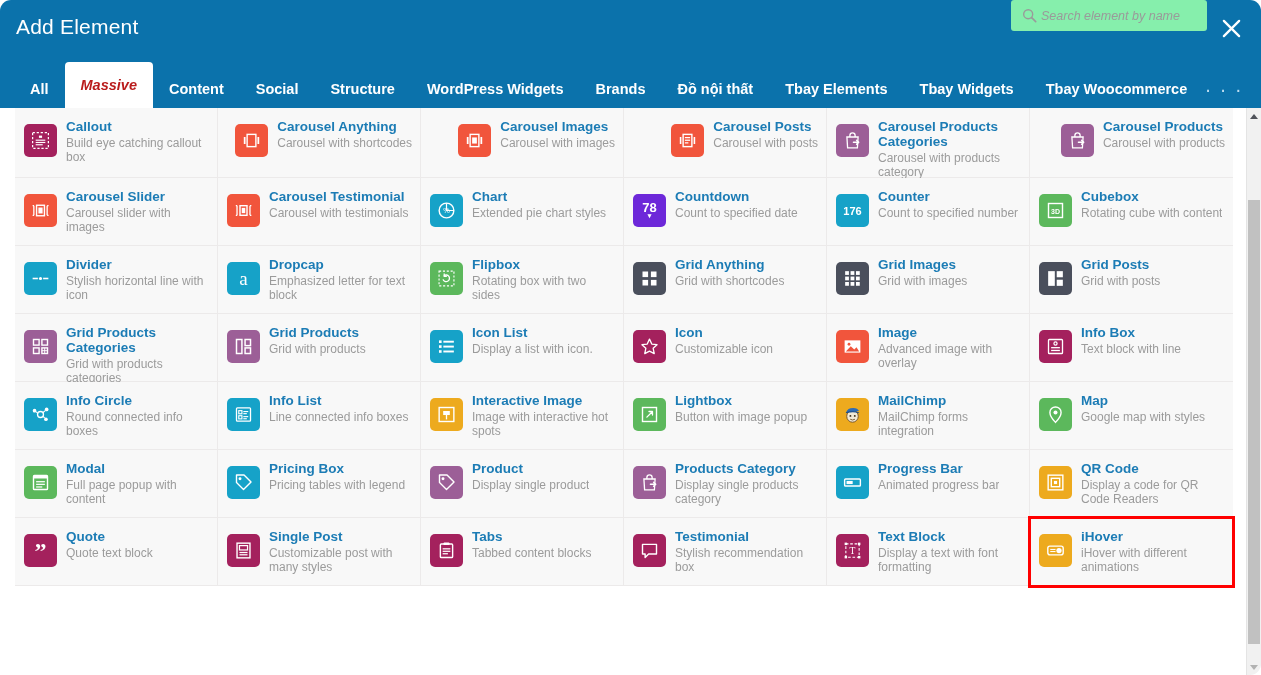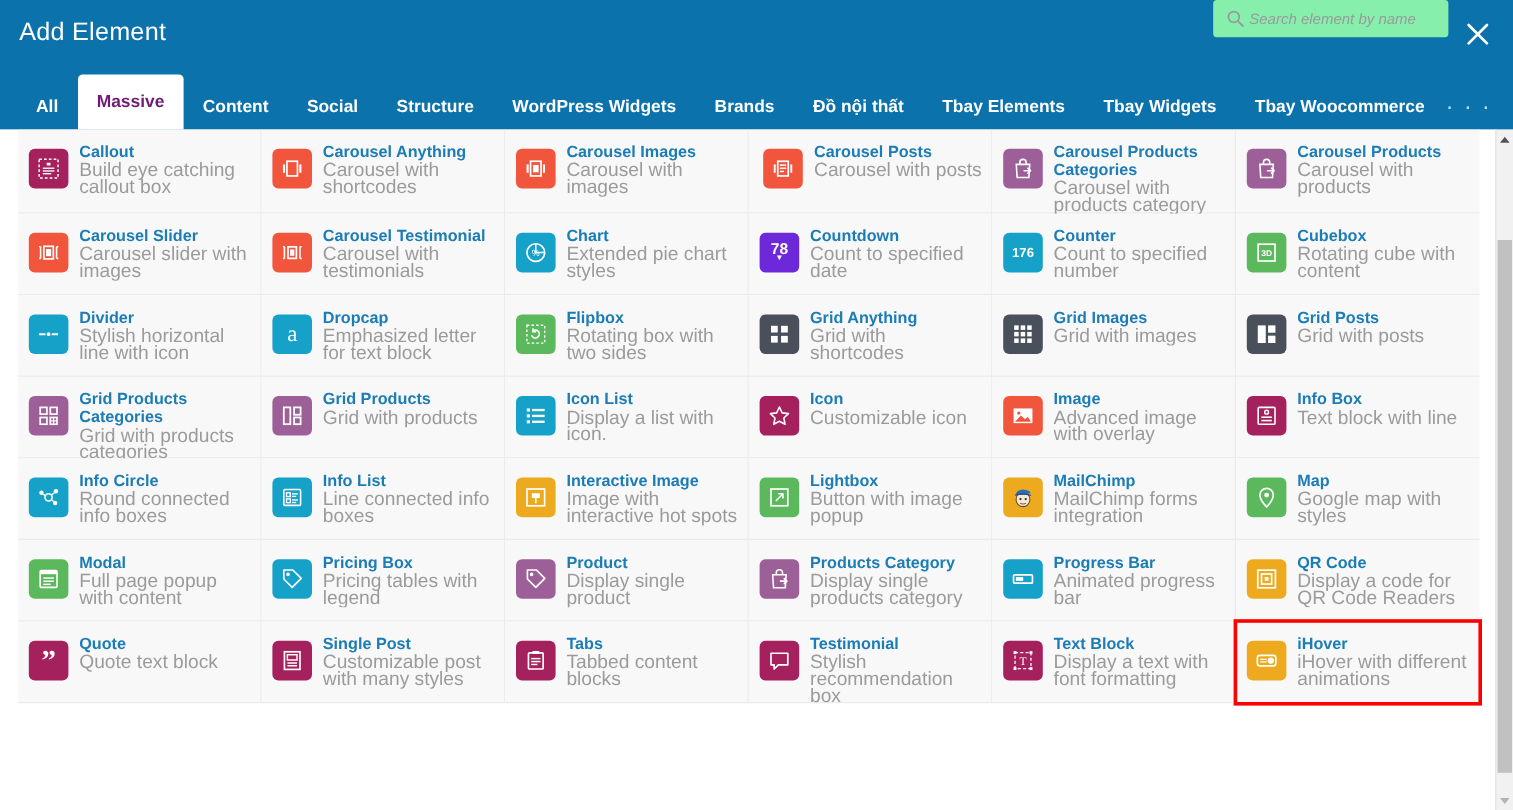--- a/index.html
+++ b/index.html
@@ -2,21 +2,21 @@
 <html><head>
 <meta charset="utf-8">
 <style>
   html,body{margin:0;padding:0;}
   body{
     width:1261px;height:675px;overflow:hidden;
     background:#ffffff;
     font-family:"Liberation Sans", sans-serif;
     -webkit-font-smoothing:antialiased;
   }
-  .modal{position:relative;width:1261px;height:675px;overflow:hidden;background:#fff;}
+  .modal{position:relative;width:1261px;height:675px;overflow:hidden;background:#fff;border-radius:11px;}
 
   
   .header{
     position:absolute;left:0;top:0;width:1261px;height:108px;
     background:#0b72ab;
   }
   .modal-title{
     position:absolute;left:16px;top:15px;
     font-size:21px;color:#ffffff;font-weight:400;letter-spacing:.2px;
   }
@@ -48,21 +48,21 @@
     display:flex;align-items:flex-end;
   }
   .tab{
     height:38px;line-height:38px;
     padding:0 16px;margin:0 0 0 0;
     font-size:14.5px;font-weight:bold;color:#ffffff;
     cursor:pointer;white-space:nowrap;
     border-radius:4px 4px 0 0;
   }
   .tab:first-child{margin-left:14px;}
-  .tab.active{background:#ffffff;color:#701a75;height:46px;line-height:46px;}
+  .tab.active{background:#ffffff;color:#b91c1c;height:46px;line-height:46px;font-style:italic;}
   .tab-overflow{
     margin-left:auto;margin-right:18px;color:#bcdcef;font-size:20px;
     letter-spacing:2px;height:38px;line-height:30px;cursor:pointer;
   }
 
   
   .body-area{
     position:absolute;left:0;top:108px;width:1247px;height:567px;
     background:#ffffff;overflow:hidden;
   }
@@ -92,21 +92,21 @@
   }
   .icon-box svg{display:block;}
   .cell-text{
     padding-top:0;overflow:hidden;
   }
   .cell-title{
     font-size:13.5px;font-weight:bold;color:#1c7cb5;
     line-height:15px;margin-bottom:2px;
   }
   .cell-desc{
-    font-size:16px;color:#9b9b9b;line-height:14px;
+    font-size:12px;color:#9b9b9b;line-height:14px;
   }
 
   
   .cell.selected{
     outline:3px solid #ff0000;
     outline-offset:-1px;
     position:relative;z-index:5;
   }
 
   

